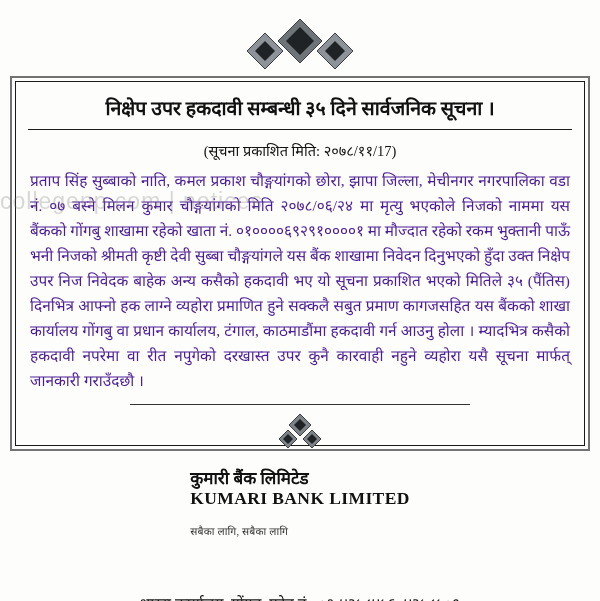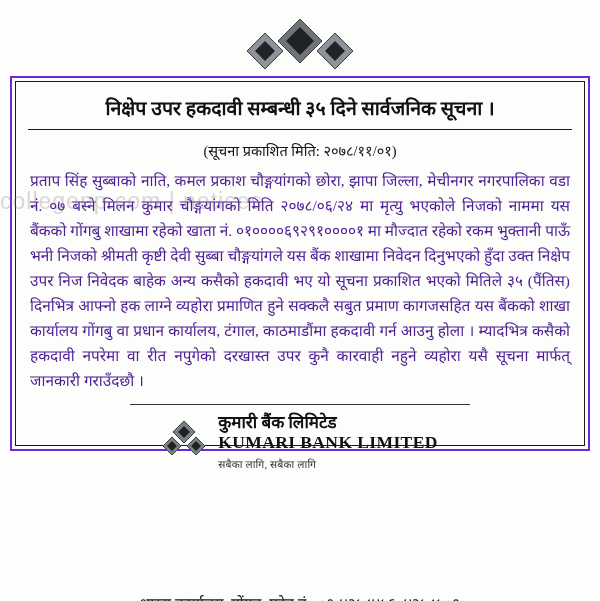--- a/index.html
+++ b/index.html
@@ -32,21 +32,21 @@
     justify-content: center;
   }
   .diamond-cluster svg { display: block; }
 
   .notice-box {
     position: absolute;
     top: 76px;
     left: 10px;
     width: 580px;
     height: 375px;
-    border: 2px solid #6d28d9;
+    border: 2px solid #737373;
     box-sizing: border-box;
     padding: 0;
     background: #fdfdfb;
   }
   .notice-box::after {
     content: "";
     position: absolute;
     left: 3px;
     top: 3px;
     right: 3px;
@@ -111,20 +111,21 @@
     margin: 10px auto 0 auto;
     width: 62%;
     border-top: 1px solid #333;
   }
   .bank-block {
     margin-top: 8px;
     display: flex;
     align-items: center;
     justify-content: center;
     gap: 12px;
+    flex-direction: column;
   }
   .logo {
     width: 44px;
     height: 44px;
     flex: 0 0 44px;
   }
   .bank-names {
     text-align: left;
   }
   .bank-nep {
@@ -138,21 +139,21 @@
     font-weight: bold;
     color: #111;
     letter-spacing: 0.4px;
     line-height: 1.2;
     text-align: right;
   }
   .bank-tag {
     font-size: 10.5px;
     color: #333;
     letter-spacing: 0.2px;
-    margin-top: 4px;
+    margin-top: 15px;
   }
   .branch-line {
     text-align: center;
     font-size: 15.5px;
     color: #111;
     margin-top: 6px;
     font-weight: normal;
     white-space: nowrap;
   }
 </style>
@@ -176,21 +177,21 @@
         <polygon points="110,24 120,34 110,44 100,34"></polygon>
       </g>
     </svg>
   </div>
 
   <div class="notice-box">
     <div class="inner">
 
       <div class="headline">निक्षेप उपर हकदावी सम्बन्धी ३५ दिने सार्वजनिक सूचना ।</div>
       <div class="hr-under-head"></div>
-      <div class="date-line">(सूचना प्रकाशित मिति: २०७८/११/०१)</div>
+      <div class="date-line">(सूचना प्रकाशित मिति: २०७८/११/17)</div>
 
       <div class="body-text">
         <p>प्रताप सिंह सुब्बाको नाति, कमल प्रकाश चौङ्गयांगको छोरा, झापा जिल्ला, मेचीनगर नगरपालिका वडा नं. ०७ बस्ने मिलन कुमार चौङ्गयांगको मिति २०७८/०६/२४ मा मृत्यु भएकोले निजको नाममा यस बैंकको गोंगबु शाखामा रहेको खाता नं. ०१००००६९२९१००००१ मा मौज्दात रहेको रकम भुक्तानी पाऊँ भनी निजको श्रीमती कृष्टी देवी सुब्बा चौङ्गयांगले यस बैंक शाखामा निवेदन दिनुभएको हुँदा उक्त निक्षेप उपर निज निवेदक बाहेक अन्य कसैको हकदावी भए यो सूचना प्रकाशित भएको मितिले ३५ (पैंतिस) दिनभित्र आफ्नो हक लाग्ने व्यहोरा प्रमाणित हुने सक्कलै सबुत प्रमाण कागजसहित यस बैंकको शाखा कार्यालय गोंगबु वा प्रधान कार्यालय, टंगाल, काठमाडौंमा हकदावी गर्न आउनु होला । म्यादभित्र कसैको हकदावी नपरेमा वा रीत नपुगेको दरखास्त उपर कुनै कारवाही नहुने व्यहोरा यसै सूचना मार्फत् जानकारी गराउँदछौ ।</p>
       </div>
 
       <div class="footer-rule"></div>
 
       <div class="bank-block">
         <div class="logo">
           <svg width="44" height="44" viewBox="0 0 44 44" aria-hidden="true">

